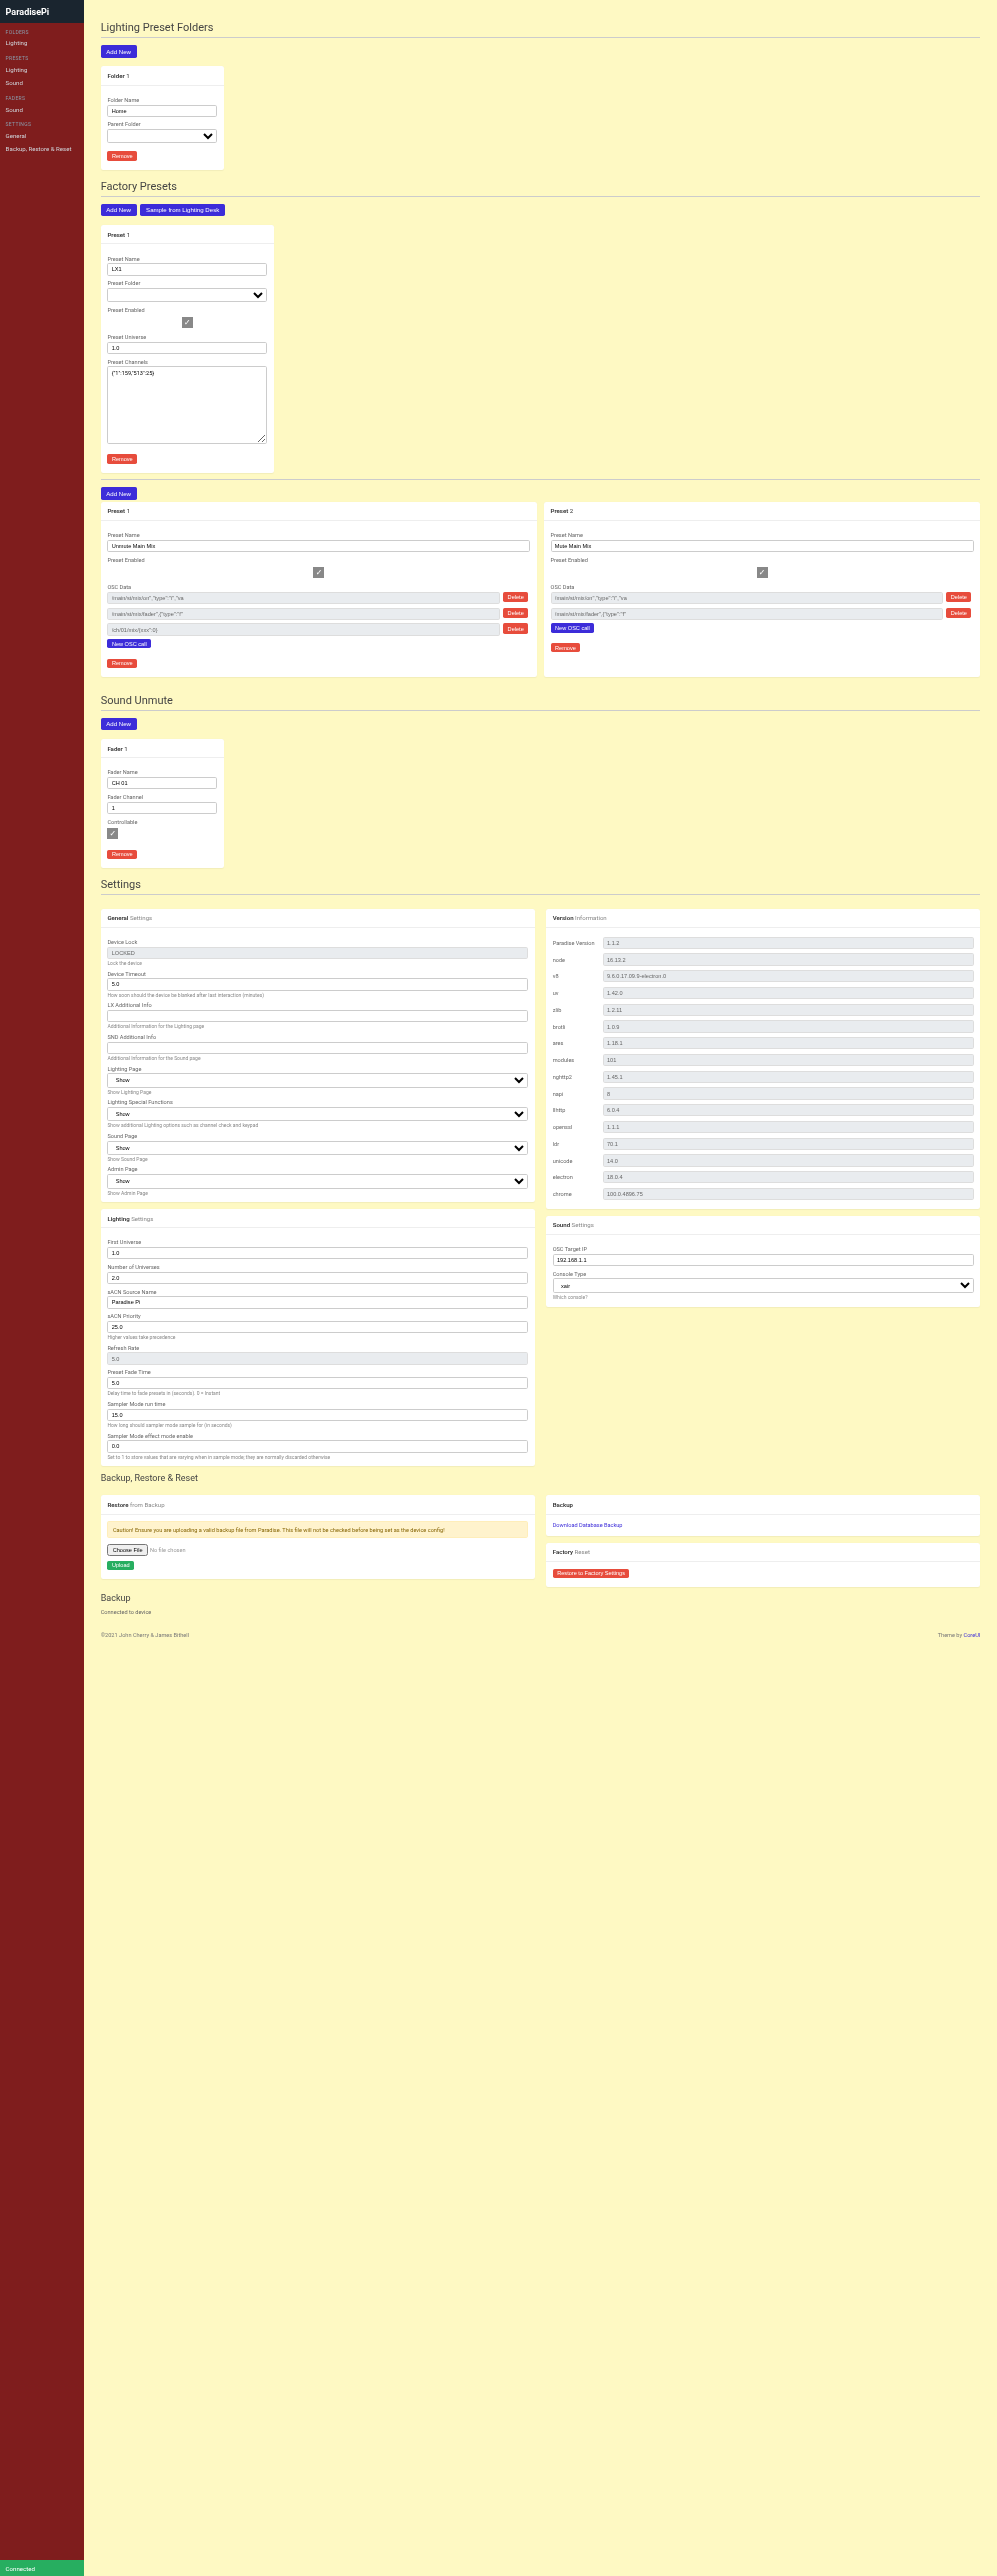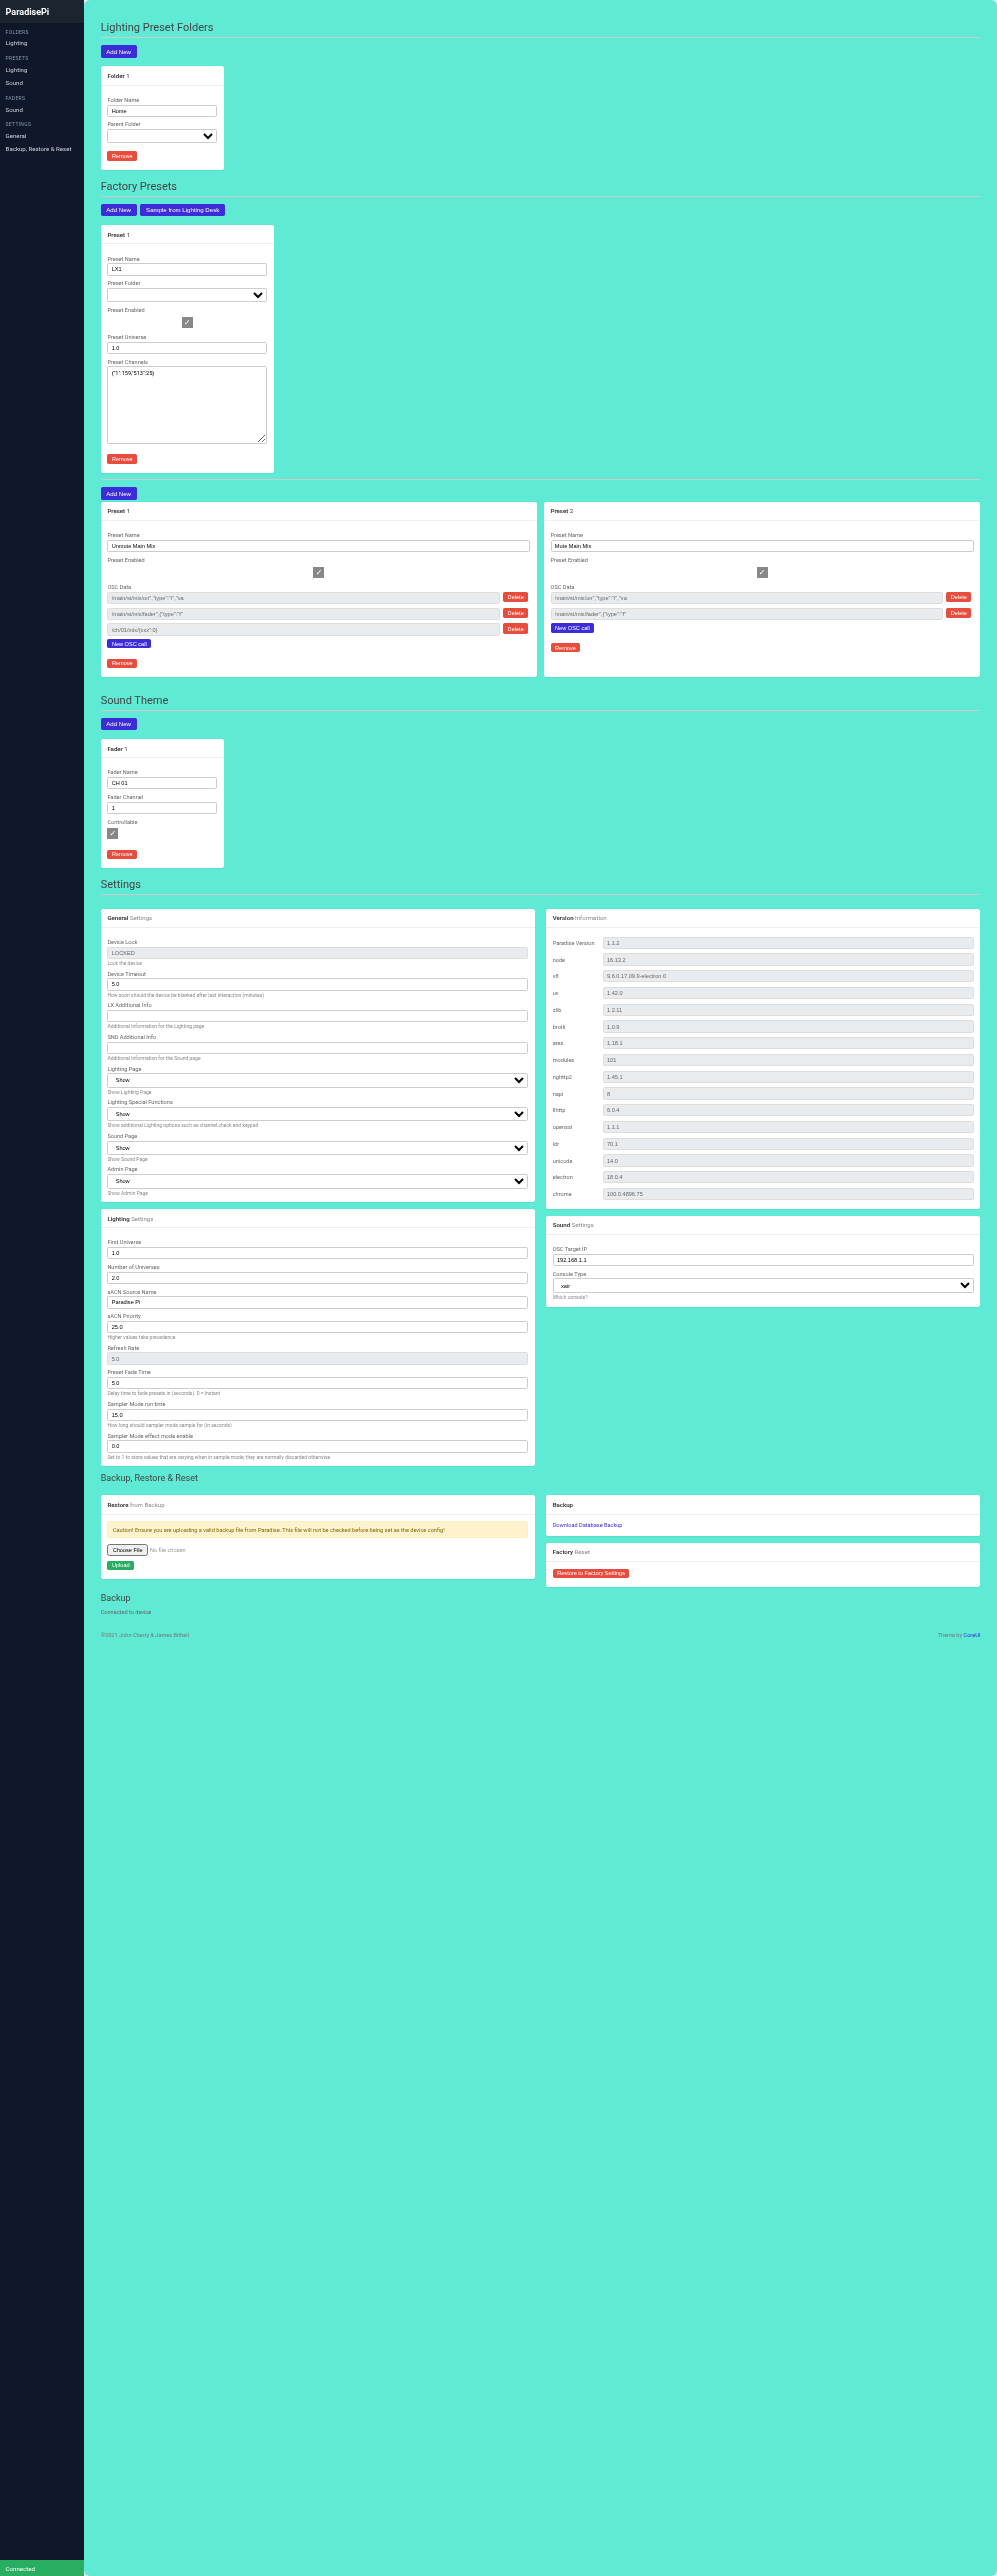--- a/index.html
+++ b/index.html
@@ -1,24 +1,24 @@
 <!DOCTYPE html>
 <html style="font-size:9px"><head>
 <meta charset="utf-8">
 <style>
 * { box-sizing: border-box; margin: 0; padding: 0; }
 body { font-family: -apple-system, BlinkMacSystemFont, "Segoe UI", Roboto, sans-serif; background: #e9ecef; color: #333; font-size: 6.7px; }
 .app { display: flex; min-height: 100vh; }
-.sidebar { width: 84px; background: #0f172a; color: #fff; flex-shrink: 0; display: flex; flex-direction: column; }
+.sidebar { width: 84px; background: #7f1d1d; color: #fff; flex-shrink: 0; display: flex; flex-direction: column; }
 .sidebar-header { background: #1a252f; padding: 6.7px 5.6px; font-weight: bold; font-size: 9px; }
 .sidebar-section { padding: 5.6px 5.6px 1.1px; font-size: 5px; color: #8a9aaa; text-transform: uppercase; letter-spacing: 0.3px; }
 .sidebar-item { padding: 3.3px 5.6px; font-size: 6.1px; color: #d0d5db; cursor: pointer; }
 .sidebar-spacer { flex: 1; }
 .sidebar-status { background: #27ae60; padding: 4.5px 5.6px; font-size: 6.1px; color: #fff; }
-.main { flex: 1; padding: 11px 16.7px; background: #5eead4; border-radius: 6px; }
+.main { flex: 1; padding: 11px 16.7px; background: #fef9c3; }
 h2 { font-size: 11px; font-weight: 400; margin: 10px 0 3.3px; color: #444; }
 hr.divider { border: none; border-top: 0.6px solid #ccc; margin-bottom: 6.7px; }
 .btn { display: inline-block; padding: 2.8px 5.6px; border-radius: 1.7px; font-size: 6.1px; border: none; cursor: pointer; color: #fff; margin-right: 2.2px; margin-bottom: 2.2px; }
 .btn-primary { background: #3c2cd9; }
 .btn-danger { background: #e74c3c; }
 .btn-sm { padding: 1.7px 4.5px; font-size: 5.6px; }
 .btn-success { background: #27ae60; }
 .card { background: #fff; border-radius: 2.2px; margin: 6.7px 0; overflow: hidden; box-shadow: 0 0.6px 1.1px rgba(0,0,0,0.05); }
 .card-header { padding: 5.6px 6.7px; font-size: 6.1px; border-bottom: 0.6px solid #eee; }
 .card-header strong { font-weight: 600; }
@@ -155,21 +155,21 @@
               <button class="btn btn-danger btn-sm">Delete</button>
             </div>
       <button class="btn btn-primary btn-sm">New OSC call</button>
       <br><br>
       <button class="btn btn-danger btn-sm">Remove</button>
     </div>
         </div>
       </div>
 
     
-    <h2>Sound Theme</h2>
+    <h2>Sound Unmute</h2>
     <hr class="divider">
     <button class="btn btn-primary">Add New</button>
     <div class="card card-narrow">
       <div class="card-header"><strong>Fader</strong> <span>1</span></div>
       <div class="card-body">
         <label class="label">Fader Name</label>
         <input type="text" value="CH 01" style="">
         <label class="label">Fader Channel</label>
         <input type="text" value="1" style="">
         <label class="label">Controllable</label>

